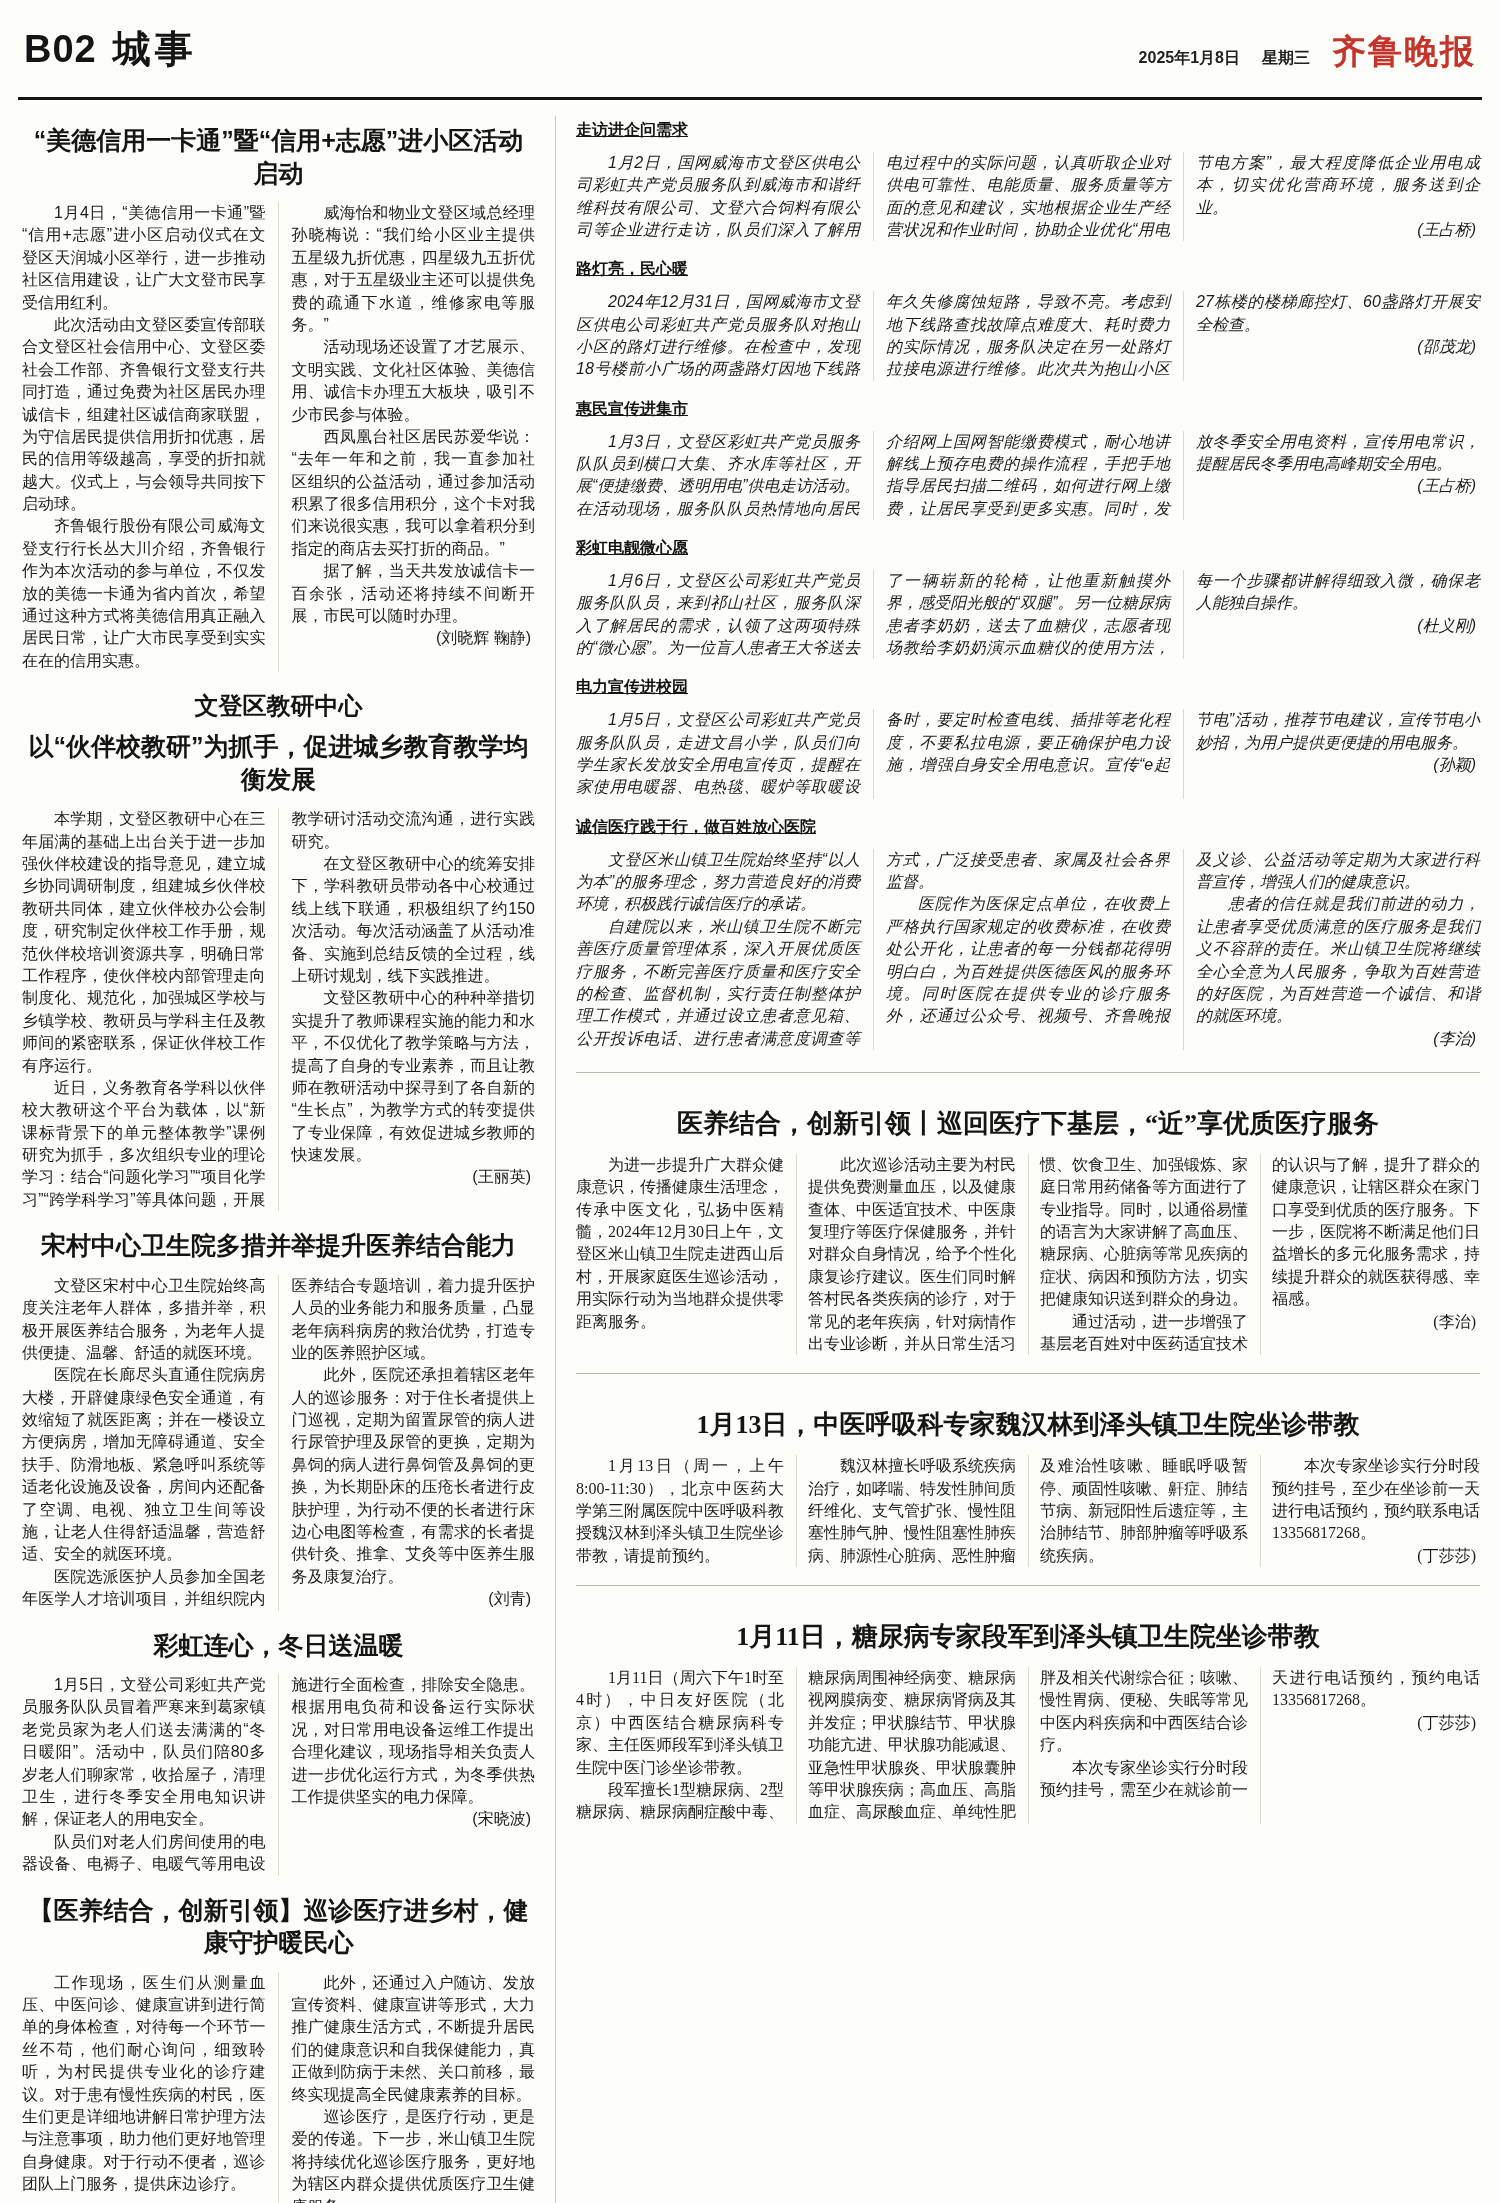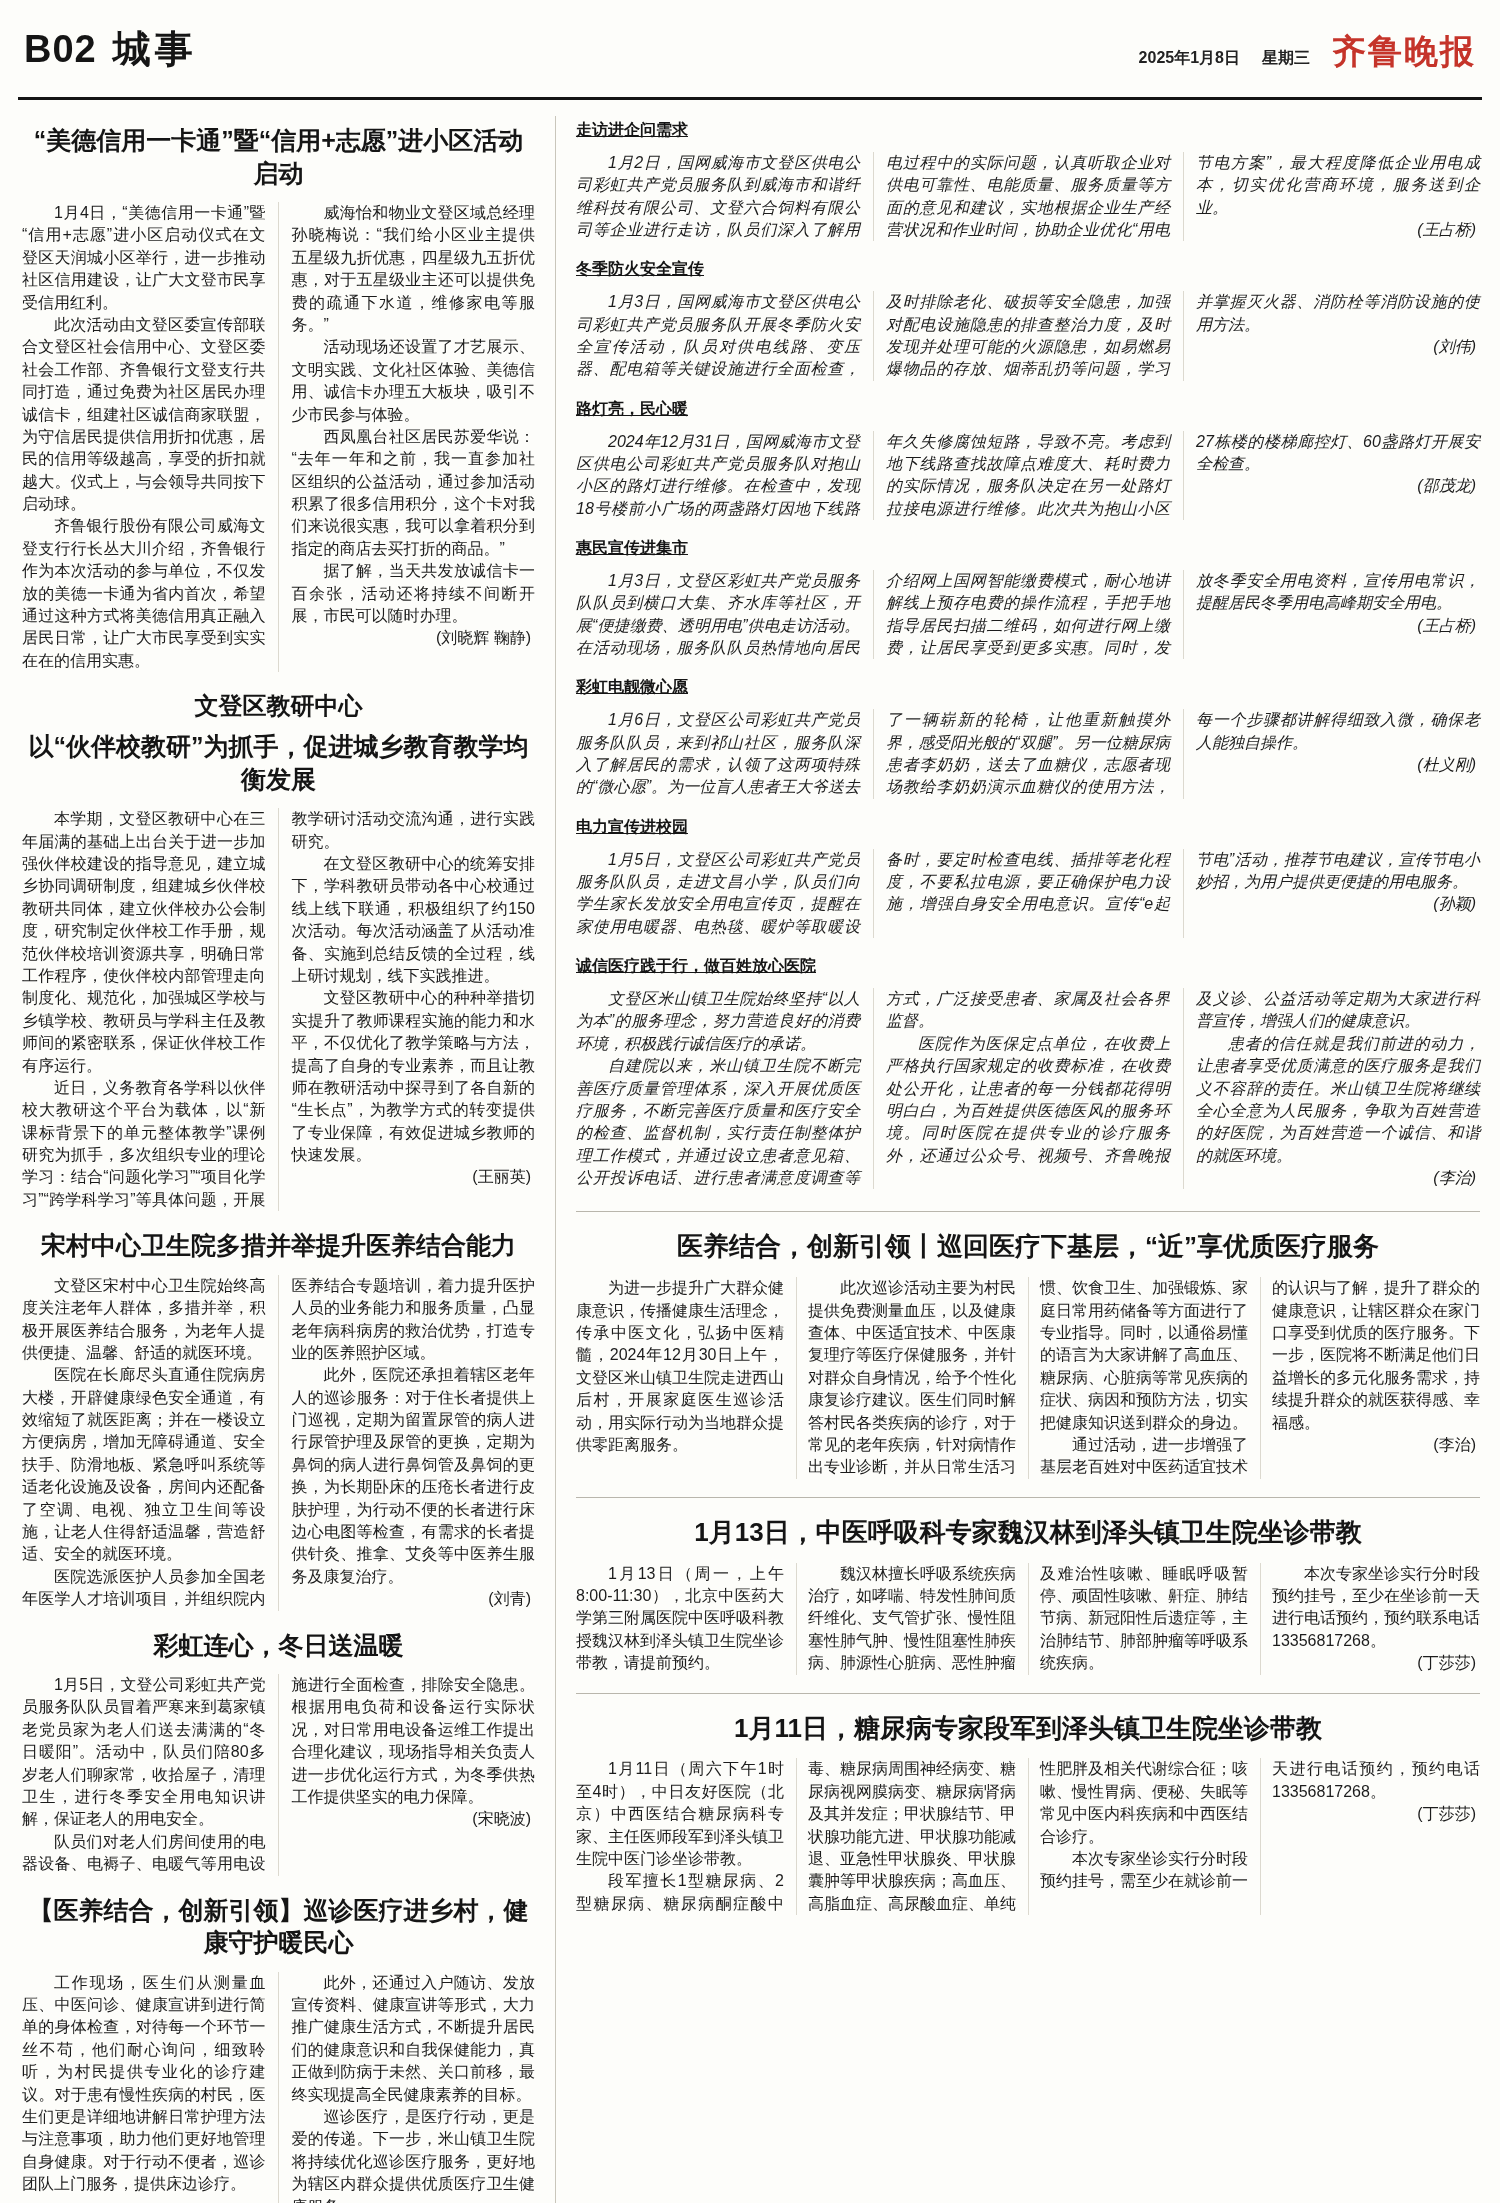--- a/index.html
+++ b/index.html
@@ -28,21 +28,21 @@
   .kicker { font-size:24px; font-weight:900; text-align:center; margin:0 0 2px; }
   .title-l { font-size:25px; font-weight:900; text-align:center; line-height:1.3; margin:8px 6px 13px; }
   .title-r { font-size:16px; font-weight:900; text-align:left; line-height:1.3; margin:4px 0 11px; width:66%;text-decoration:underline; }
   .title-b { font-size:26px; font-weight:900; text-align:center; line-height:1.3; margin:10px 0 13px; }
   .body { font-size:16px; line-height:1.4; text-align:justify; color:#1c1c1c; }
   .body .para { text-indent:2em; }
   .byline { text-align:right; padding-right:4px; font-size:16px; }
   .cols-2 { column-count:2; column-gap:26px; column-rule:1px solid #dcd9cf; }
   .cols-3 { column-count:3; column-gap:26px; column-rule:1px solid #dcd9cf;font-style:italic; }
   .cols-4 { column-count:4; column-gap:24px; column-rule:1px solid #dcd9cf; }
-  .bottom-band .article { border-top:1px solid #b9b6ac; padding-top:8px; margin-top:4px; }
+  .bottom-band .article { border-top:1px solid #b9b6ac; padding-top:24px; margin-top:4px;font-family:Liberation Serif, serif; }
 </style>
 </head>
 <body>
 
 <div class="page">
 
   <header class="masthead">
     <div class="edition-block">
       <span class="edition">B02</span>
       <span class="section-name">城事</span>
@@ -121,27 +121,20 @@
       <div class="top-band">
 
         <article class="article">
           <h2 class="title-r">走访进企问需求</h2>
           <div class="body cols-3">
               <p class="para">1月2日，国网威海市文登区供电公司彩虹共产党员服务队到威海市和谐纤维科技有限公司、文登六合饲料有限公司等企业进行走访，队员们深入了解用电过程中的实际问题，认真听取企业对供电可靠性、电能质量、服务质量等方面的意见和建议，实地根据企业生产经营状况和作业时间，协助企业优化“用电节电方案”，最大程度降低企业用电成本，切实优化营商环境，服务送到企业。</p>
               <div class="byline">(王占桥)</div>
             </div>
         </article>
 
-        <article class="article">
-          <h2 class="title-r">冬季防火安全宣传</h2>
-          <div class="body cols-3">
-              <p class="para">1月3日，国网威海市文登区供电公司彩虹共产党员服务队开展冬季防火安全宣传活动，队员对供电线路、变压器、配电箱等关键设施进行全面检查，及时排除老化、破损等安全隐患，加强对配电设施隐患的排查整治力度，及时发现并处理可能的火源隐患，如易燃易爆物品的存放、烟蒂乱扔等问题，学习并掌握灭火器、消防栓等消防设施的使用方法。</p>
-              <div class="byline">(刘伟)</div>
-            </div>
-        </article>
 
         <article class="article">
           <h2 class="title-r">路灯亮，民心暖</h2>
           <div class="body cols-3">
               <p class="para">2024年12月31日，国网威海市文登区供电公司彩虹共产党员服务队对抱山小区的路灯进行维修。在检查中，发现18号楼前小广场的两盏路灯因地下线路年久失修腐蚀短路，导致不亮。考虑到地下线路查找故障点难度大、耗时费力的实际情况，服务队决定在另一处路灯拉接电源进行维修。此次共为抱山小区27栋楼的楼梯廊控灯、60盏路灯开展安全检查。</p>
               <div class="byline">(邵茂龙)</div>
             </div>
         </article>
 
         <article class="article">

